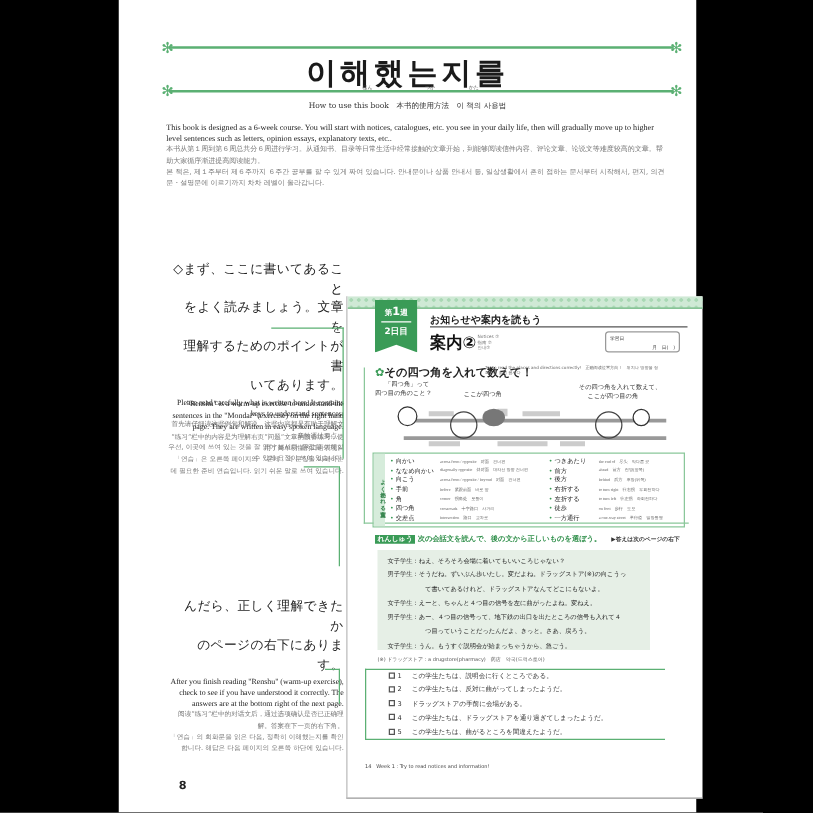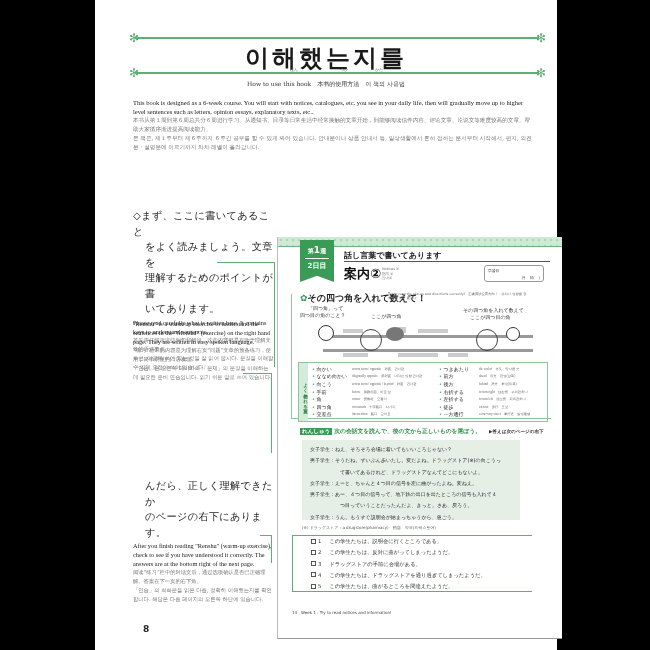--- a/index.html
+++ b/index.html
@@ -18,21 +18,21 @@
   .subtitle { position: absolute; left: 0; top: 80px; width: 462px; text-align: center; font-family: "DejaVu Serif", serif; font-size: 6px; color: #333; }
 
   
   .intro { position: absolute; left: 38px; top: 97px; width: 400px; }
   .intro .jp { font-size: 11.5px; line-height: 19px; color: #222; letter-spacing: 0.2px; }
   .intro .jp .diamond { color: #5bb073; font-size: 10px; }
   .intro .en { font-family: "Liberation Serif", serif; font-size: 6.5px; line-height: 9px; color: #222; margin-top: 1px; }
   .intro .zh, .intro .ko { font-family: "DejaVu Serif", serif; font-size: 5.6px; line-height: 9px; color: #777; }
 
   
-  .note { position: absolute; left: 38px; width: 142px; }
+  .note { position: absolute; left: 38px; width: 142px; text-align: right; }
   .note .jp { font-size: 10.2px; line-height: 15.5px; color: #222; letter-spacing: 0.3px; }
   .note .en { font-family: "Liberation Serif", serif; font-size: 6.3px; line-height: 9px; margin-top: 1px; color: #222; }
   .note .zh, .note .ko { font-family: "DejaVu Serif", serif; font-size: 5.3px; line-height: 9px; color: #777; }
   .note1 { top: 208px; }
   .note2 { top: 318px; }
   .note3 { top: 478px; }
   .page-num { position: absolute; left: 48px; top: 624px; font-size: 9px; font-weight: bold; color: #222; }
 
   
   .conn { position: absolute; border-color: #5bb073; border-style: solid; border-width: 0; }
@@ -152,21 +152,21 @@
   <div class="conn" style="left:165px;top:535px;width:12px;height:1px;border-top-width:1px"></div>
   <div class="conn" style="left:176px;top:535px;width:1px;height:28px;border-left-width:1px"></div>
 
   <div class="inset">
     <div class="inset-pattern"></div>
     <div class="inset-flag">
       <div class="wk"><span>第</span><b>1</b><span>週</span></div>
       <div class="line"></div>
       <div class="day">2日目</div>
     </div>
-    <div class="inset-head">話し言葉で書いてあります</div>
+    <div class="inset-head">お知らせや案内を読もう</div>
     <div class="inset-head-rule"></div>
     <div class="inset-sect">案内②</div>
     <div class="inset-sect-sub">
       <div>Notices ②</div>
         <div>指南 ②</div>
         <div>안내②</div>
     </div>
     <div class="inset-date">
       <div>学習日</div>
       <div class="val">月　日(　)</div>

